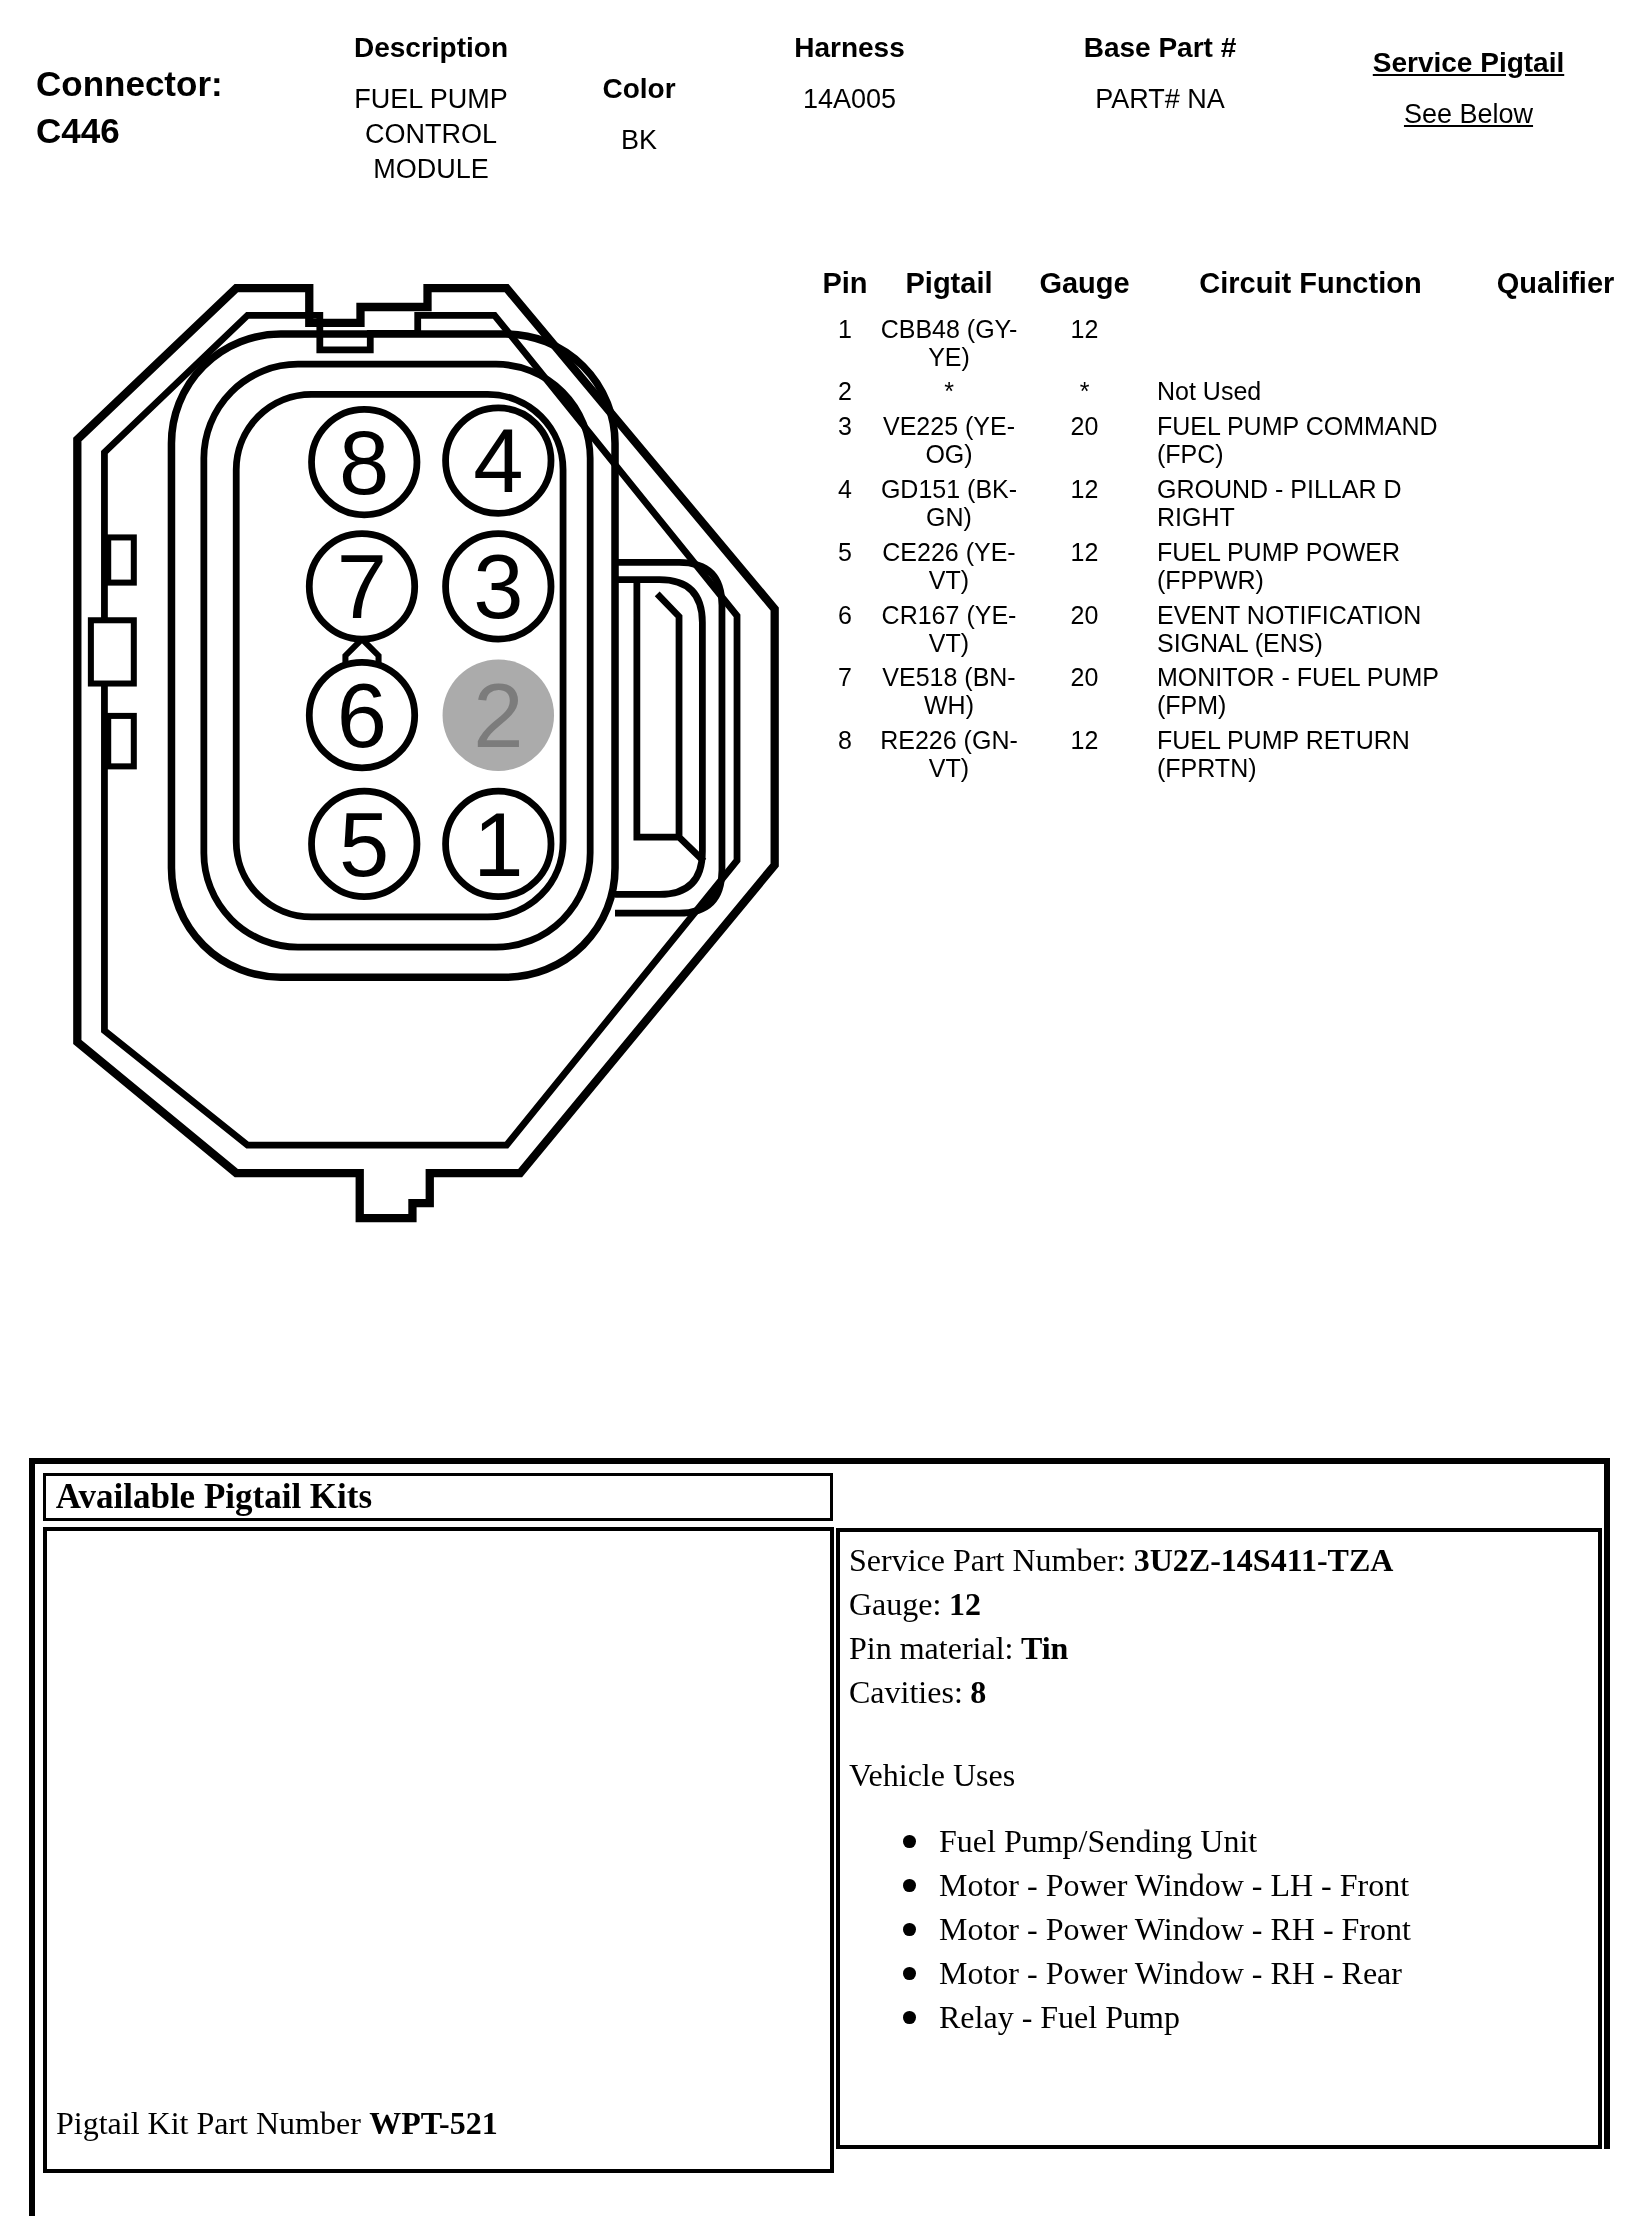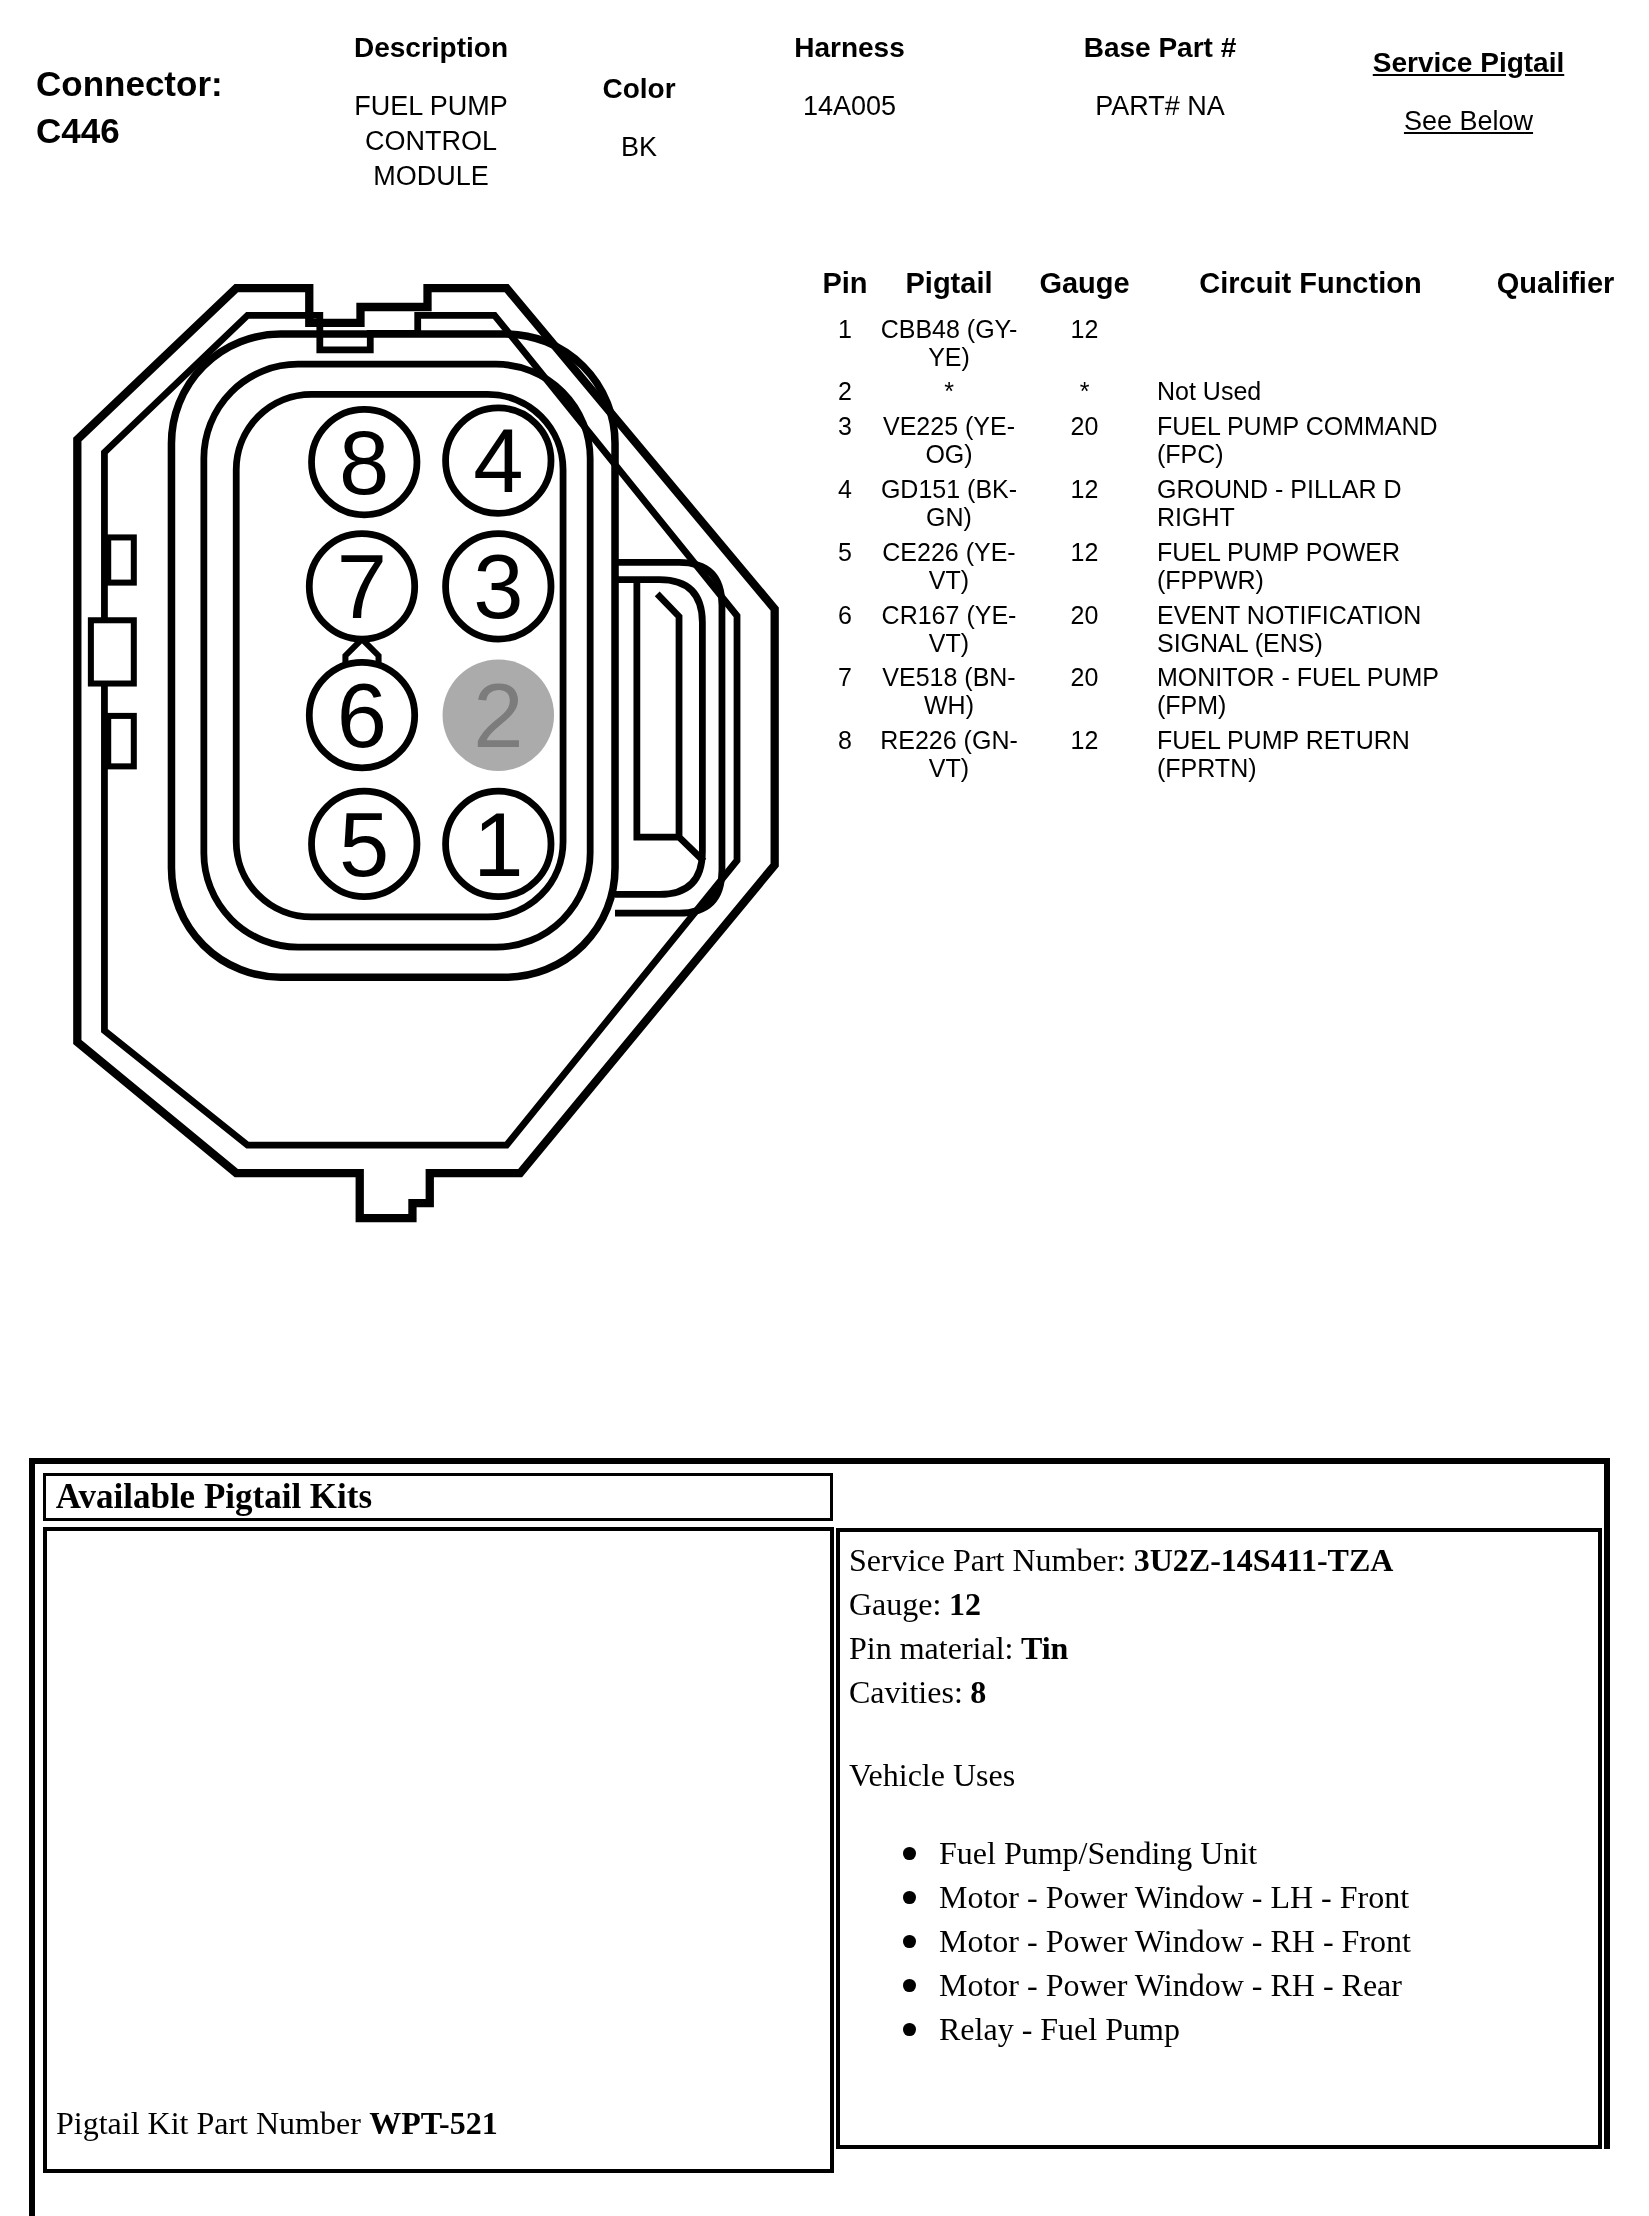--- a/index.html
+++ b/index.html
@@ -11,21 +11,21 @@
     font-family:"Liberation Sans", sans-serif;
     color:#000;
   }
   .abs { position:absolute; }
   .pre { white-space:pre-line; }
 
   
   .connector-block { left:36px; top:60px; font-size:35px; font-weight:bold; line-height:47px; }
   .hdr-col { text-align:center; }
   .hdr-col .lbl { font-size:28px; font-weight:bold; line-height:30px; }
-  .hdr-col .val { font-size:27px; line-height:35px; margin-top:26px; }
+  .hdr-col .val { font-size:27px; line-height:35px; margin-top:19px; }
   .col-desc   { left:316px;  top:33px; width:230px; }
   .col-color  { left:573px;  top:74px; width:132px; }
   .col-harness{ left:753px; top:33px; width:193px; }
   .col-base   { left:1051px; top:33px; width:218px; }
   .col-pig    { left:1348px; top:48px; width:241px;text-decoration:underline; }
 
   
   .pin-table { left:820px; top:262px; width:829px; }
   .pt-grid { display:grid; grid-template-columns:50px 158px 113px 339px 151px; }
   .pt-head { font-size:29px; font-weight:bold; line-height:30px; margin-bottom:16.6px;margin-top:6px; }
@@ -59,21 +59,21 @@
   .kit-line b { margin-left:8.3px; }
 
   .pigtail-right-box {
     left:836px; top:1528px; width:766px; height:621px;
     border:4.5px solid #000;
     padding:6px 9px;
     font-size:32px; line-height:44px;
   }
   .svc-line b { margin-left:7.5px; }
   .vehicle-uses-title { margin-top:39px; }
-  .vehicle-uses { list-style:none; margin-top:34px; }
+  .vehicle-uses { list-style:none; margin-top:22px; }
   .vehicle-uses li { position:relative; padding-left:90px; line-height:44px; }
   .vehicle-uses li::before {
     content:""; position:absolute; left:54px; top:16px;
     width:12.8px; height:12.8px; background:#000; border-radius:50%;
   }
 </style>
 </head>
 <body>
 
 <div class="abs connector-block">

